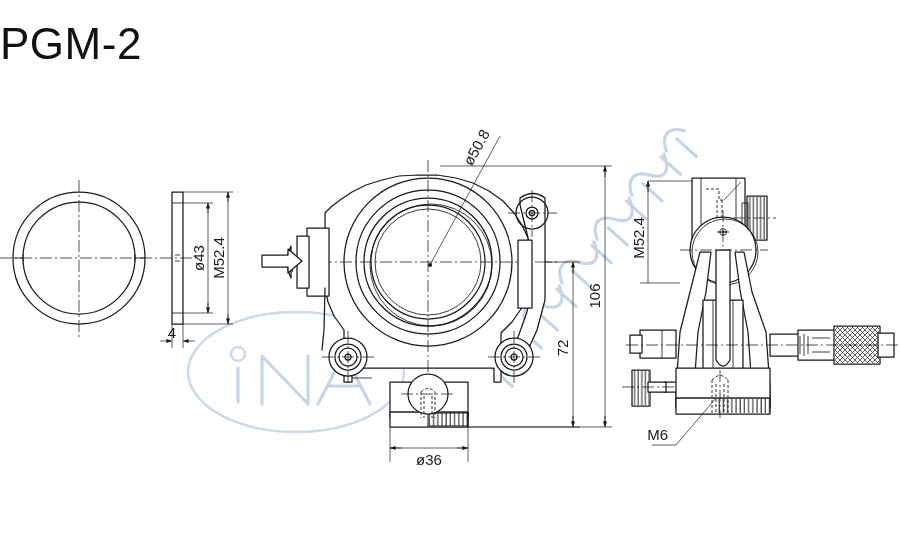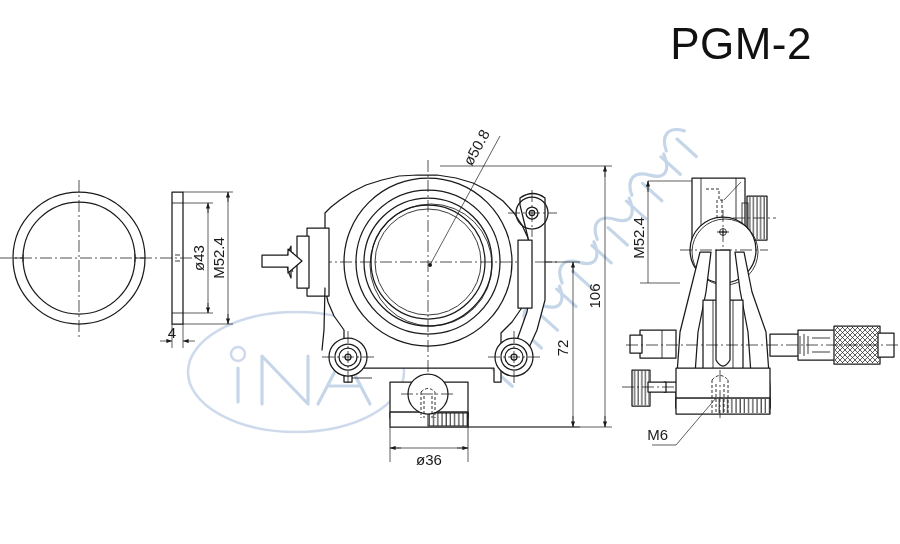--- a/index.html
+++ b/index.html
@@ -3,21 +3,21 @@
 <meta charset="utf-8">
 <style>
   html,body{margin:0;padding:0;background:#ffffff;}
   body{
     width:900px;height:544px;overflow:hidden;position:relative;
     font-family:"Liberation Sans","DejaVu Sans",sans-serif;
     color:#1a1a1a;
   }
   #sheet{position:absolute;inset:0;width:900px;height:544px;}
   .title{
-    position:absolute;left:0;top:22px;width:812px;text-align:right;
+    position:absolute;left:0;top:22px;width:812px;text-align:left;
     font-size:44px;font-weight:400;letter-spacing:0.5px;color:#111;
     font-family:"Liberation Sans","DejaVu Sans",sans-serif;
     line-height:1;
   }
   svg{display:block;position:absolute;left:0;top:0;}
 </style>
 </head>
 <body>
 
 <div class="title">PGM-2</div>

